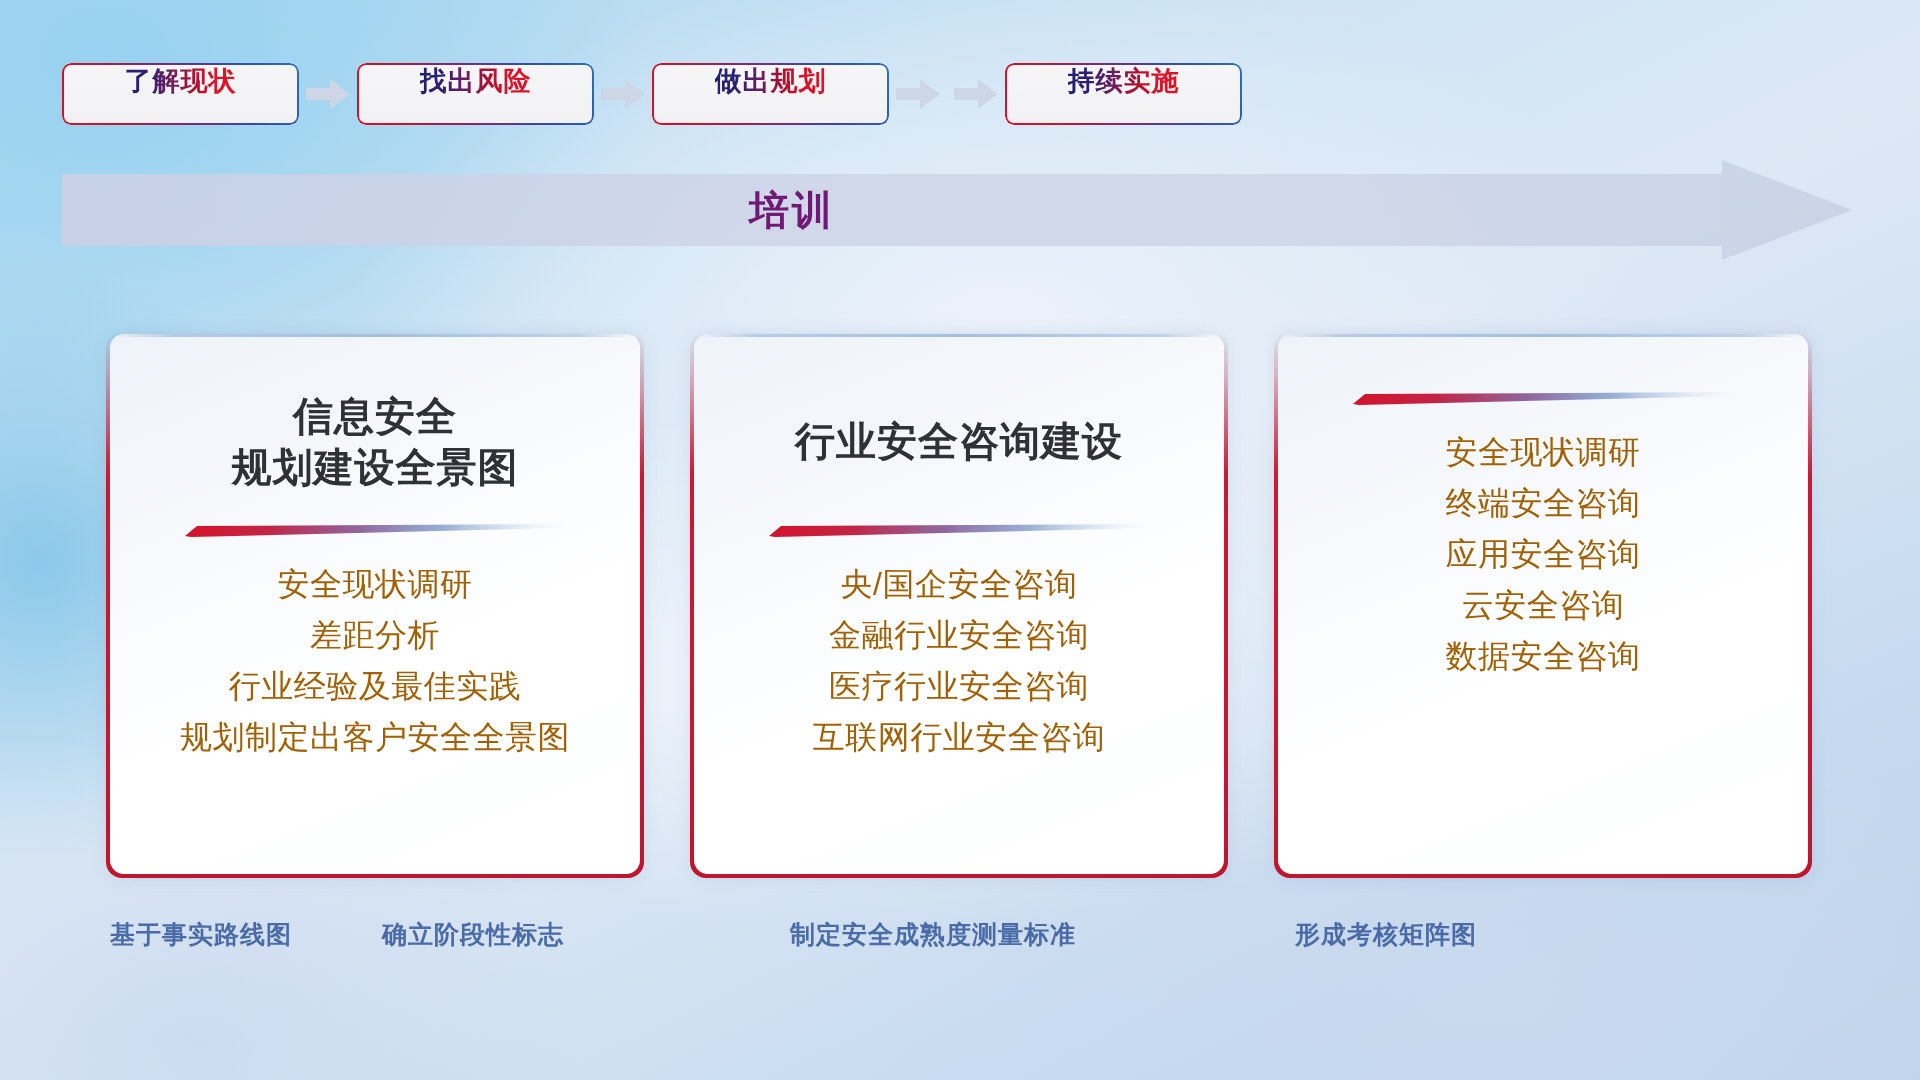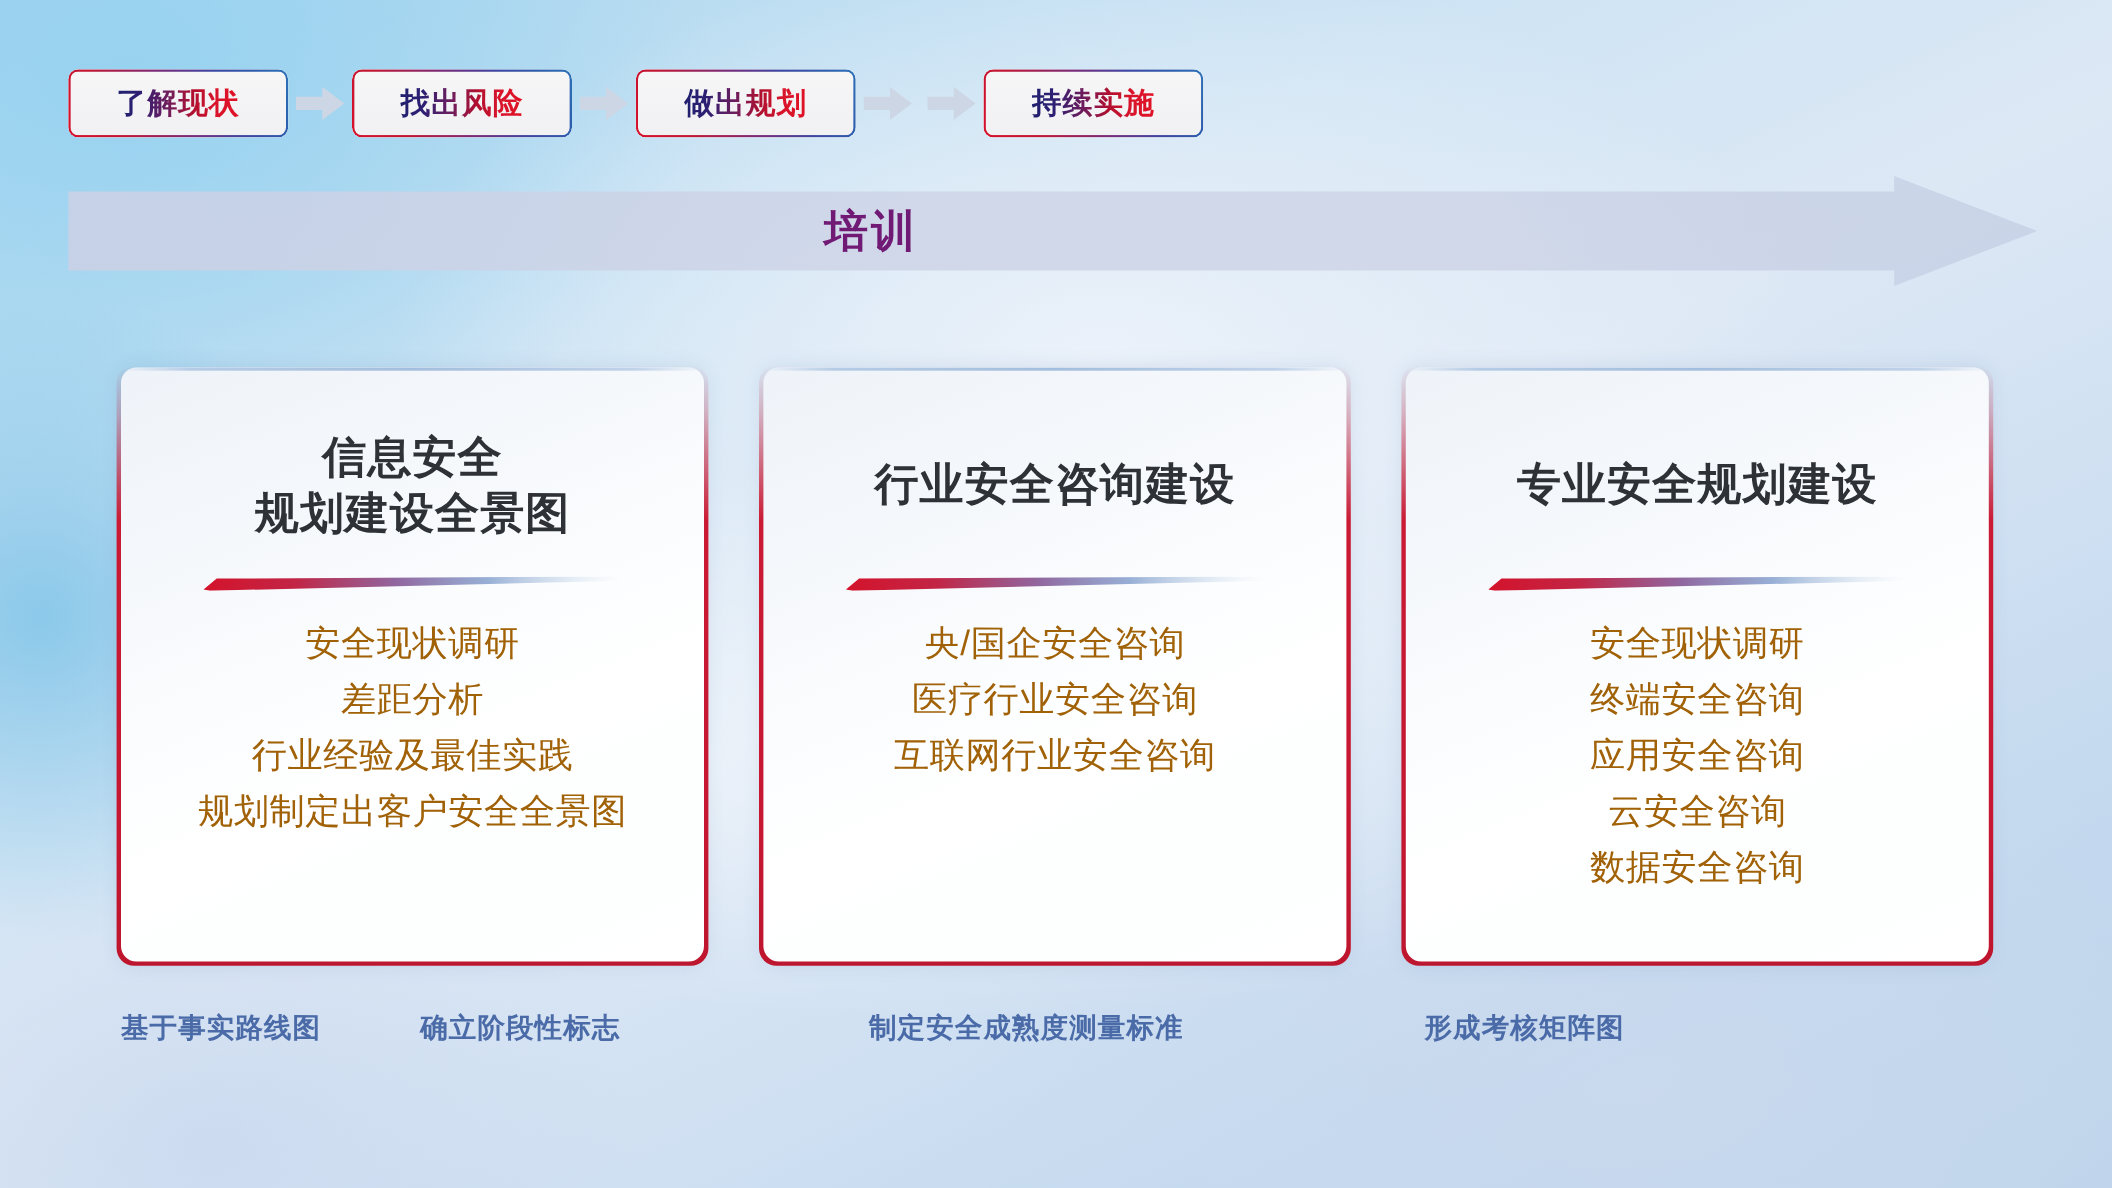--- a/index.html
+++ b/index.html
@@ -35,24 +35,24 @@
     background:radial-gradient(ellipse 1000px 360px at 45% 62%, rgba(255,255,255,.55) 0%, rgba(255,255,255,0) 72%);
   }
 
   
   .steps{
     position:absolute;left:0;top:62px;width:1920px;height:64px;
     display:flex;align-items:center;justify-content:flex-start;
     padding-left:62px;box-sizing:border-box;
   }
   .step{
-    width:200px;height:62px;border-radius:9px;
+    width:237px;height:62px;border-radius:9px;
     background:linear-gradient(180deg,#f6f6f7 0%,#f1f1f3 100%);
     position:relative;
-    display:flex;align-items:center;justify-content:center;
+    display:flex;justify-content:center;
     box-sizing:border-box;
     flex:0 0 auto;
   }
   
   .step::before{
     content:"";position:absolute;inset:0;border-radius:9px;padding:2px;
     background:linear-gradient(62deg,#d7112b 0%,#c01633 22%,#7b2a77 48%,#3c46a3 70%,#2c5fae 88%,#2f72b8 100%);
     -webkit-mask:linear-gradient(#000 0 0) content-box,linear-gradient(#000 0 0);
     -webkit-mask-composite:xor;mask-composite:exclude;
     pointer-events:none;
@@ -264,33 +264,31 @@
               <stop offset="0.68" stop-color="#6e8fc4" stop-opacity="0.7"></stop>
               <stop offset="0.86" stop-color="#b9cde4" stop-opacity="0.45"></stop>
               <stop offset="1" stop-color="#d8e4f0" stop-opacity="0"></stop>
             </linearGradient>
           </defs>
           <path d="M0 12 L12 2 L380 0 L380 4 L6 13 Z" fill="url(#divGrad2)"></path>
         </svg>
       </div>
       <div class="card-list">
         <div class="card-list-item">央/国企安全咨询</div>
+        <div class="card-list-item">金融行业安全咨询</div>
         <div class="card-list-item">医疗行业安全咨询</div>
         <div class="card-list-item">互联网行业安全咨询</div>
       </div>
     </div>
   </div>
 
   <div class="card card-3">
     <div class="card-rim"></div>
     <div class="card-surface"></div>
     <div class="card-inner">
-      <div class="card-title">
-        <span class="t-line">专业安全规划建设</span>
-      </div>
       <div class="card-divider">
         <svg viewBox="0 0 380 13" preserveAspectRatio="none">
           <defs>
             <linearGradient id="divGrad3" x1="0" y1="0" x2="1" y2="0">
               <stop offset="0" stop-color="#d4132b" stop-opacity="1"></stop>
               <stop offset="0.22" stop-color="#bf1a3c" stop-opacity="0.95"></stop>
               <stop offset="0.46" stop-color="#7e4c8e" stop-opacity="0.85"></stop>
               <stop offset="0.68" stop-color="#6e8fc4" stop-opacity="0.7"></stop>
               <stop offset="0.86" stop-color="#b9cde4" stop-opacity="0.45"></stop>
               <stop offset="1" stop-color="#d8e4f0" stop-opacity="0"></stop>

